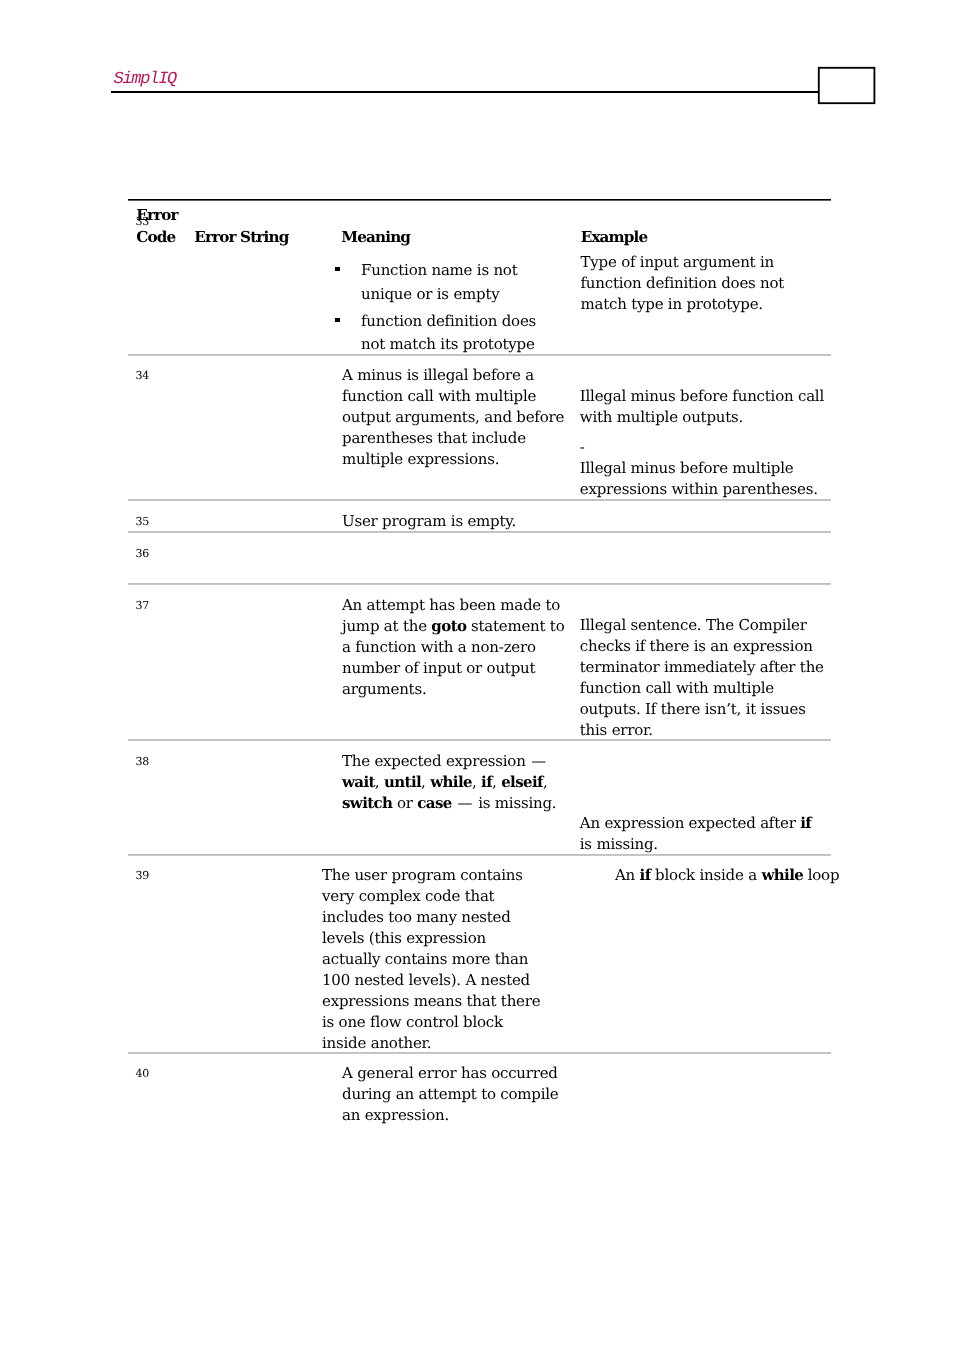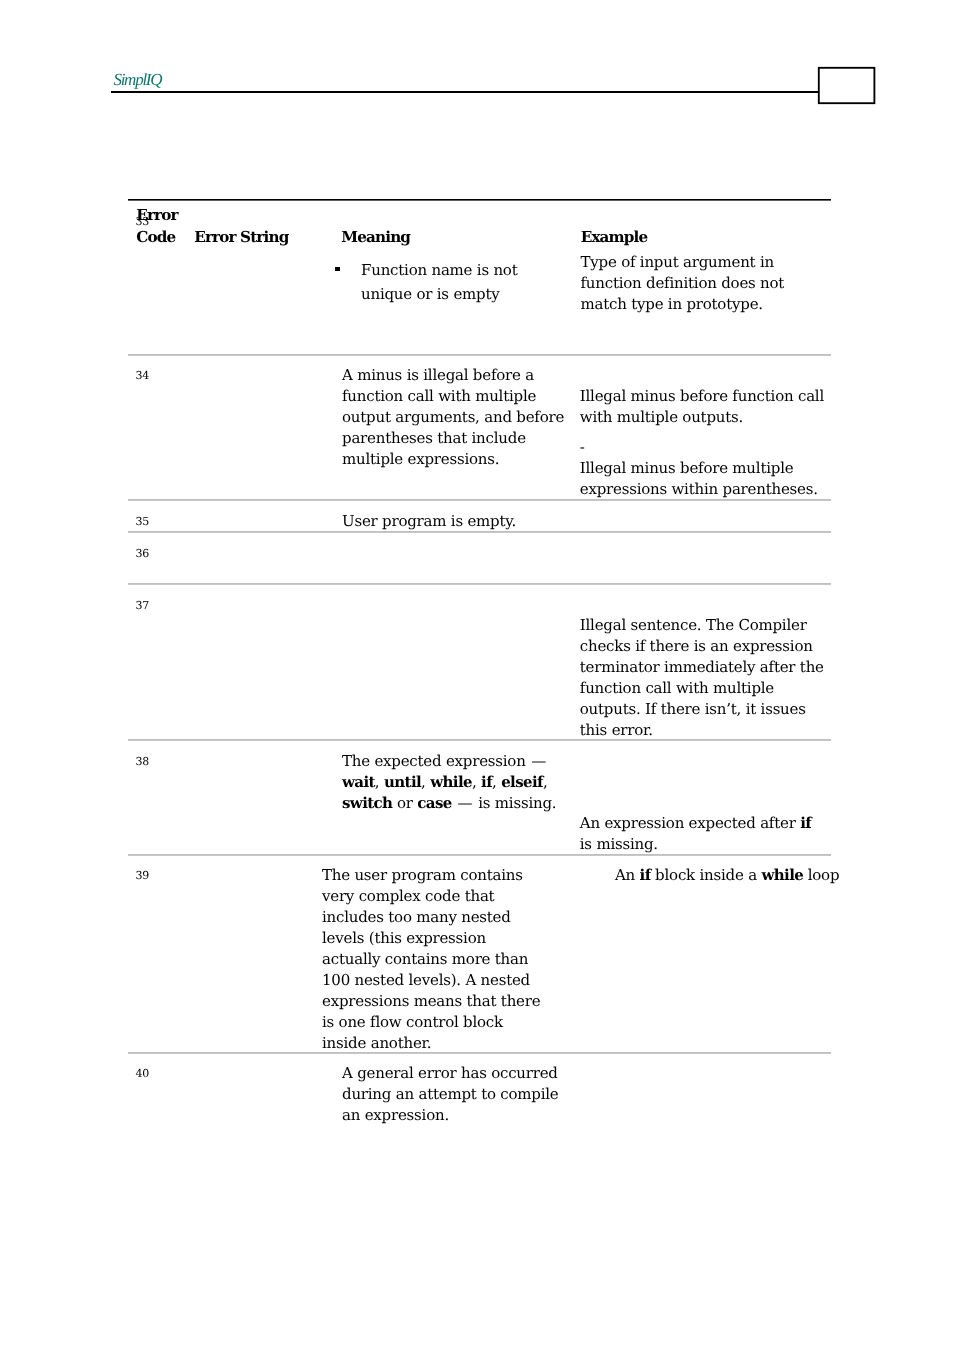--- a/index.html
+++ b/index.html
@@ -4,22 +4,22 @@
 <title>SimplIQ Error Codes</title>
 <style>
   html,body{margin:0;padding:0;background:#ffffff;}
   body{width:954px;height:1351px;position:relative;overflow:hidden;
        font-family:"DejaVu Serif",serif;color:#000;
        -webkit-font-smoothing:antialiased;text-rendering:geometricPrecision;}
   .page{position:absolute;left:0;top:0;width:954px;height:1351px;background:#fff;}
 
   
   .hdr-title{position:absolute;left:113.4px;top:70px;
-      font-family:Liberation Serif, serif;font-style:italic;font-size:17px;
-      letter-spacing:-1.25px;line-height:20px;white-space:nowrap;color:#0f766e;}
+      font-family:Liberation Mono, monospace;font-style:italic;font-size:17px;
+      letter-spacing:-1.25px;line-height:20px;white-space:nowrap;color:#be185d;}
   .hdr-rule{position:absolute;left:110.9px;top:90.6px;width:708px;height:2.6px;
       background:linear-gradient(to bottom,#595959 0%,#000 18%,#000 84%,#a0a0a0 100%);}
   .hdr-box{position:absolute;left:816px;top:65px;width:61px;height:41px;}
   .hdr-box svg{display:block;}
   .hdr-box-num{position:absolute;left:0;top:0;width:100%;height:100%;
       display:flex;align-items:center;justify-content:center;
       font-size:15px;line-height:37px;}
 
   
   .tbl{position:absolute;left:0;top:0;width:954px;height:1351px;}
@@ -69,38 +69,40 @@
     <div class="rule-row" style="top:530.70px;"></div>
     <div class="rule-row" style="top:582.70px;"></div>
     <div class="rule-row" style="top:738.70px;"></div>
     <div class="rule-row" style="top:853.50px;"></div>
     <div class="rule-row" style="top:1051.70px;"></div>
 
     <div class="code" style="left:135.4px;top:210.5px;">33</div>
     <div class="cell" style="left:194.2px;top:210.5px;"></div>
     <ul class="bullets" style="left:335px;top:259.4px;width:240px;">
         <li><span class="sq"></span>Function name is not<br>unique or is empty</li>
+        <li><span class="sq"></span>function definition does<br>not match its prototype</li>
       </ul>
     <div class="cell" style="left:580.5px;top:251.6px;width:255px;">Type of input argument in<br>function definition does not<br>match type in prototype.</div>
 
     <div class="code" style="left:135.4px;top:364.6px;">34</div>
     <div class="cell" style="left:194.2px;top:364.6px;"></div>
     <div class="cell" style="left:342px;top:364.6px;width:240px;">A minus is illegal before a<br>function call with multiple<br>output arguments, and before<br>parentheses that include<br>multiple expressions.</div>
     <div class="cell" style="left:579.8px;top:385.5px;width:255px;">Illegal minus before function call<br>with multiple outputs.</div>
     <div class="cell" style="left:579.8px;top:437.3px;width:255px;">-<br>Illegal minus before multiple<br>expressions within parentheses.</div>
 
     <div class="code" style="left:135.4px;top:510.8px;">35</div>
     <div class="cell" style="left:194.2px;top:510.8px;"></div>
     <div class="cell" style="left:342px;top:510.8px;width:240px;">User program is empty.</div>
 
     <div class="code" style="left:135.4px;top:542.9px;">36</div>
     <div class="cell" style="left:194.2px;top:542.9px;"></div>
 
     <div class="code" style="left:135.4px;top:594.6px;">37</div>
     <div class="cell" style="left:194.2px;top:594.6px;"></div>
+    <div class="cell" style="left:342px;top:594.6px;width:240px;">An attempt has been made to<br>jump at the <b>goto</b> statement to<br>a function with a non-zero<br>number of input or output<br>arguments.</div>
     <div class="cell" style="left:579.8px;top:614.5px;width:258px;">Illegal sentence. The Compiler<br>checks if there is an expression<br>terminator immediately after the<br>function call with multiple<br>outputs. If there isn’t, it issues<br>this error.</div>
 
     <div class="code" style="left:135.4px;top:750.6px;">38</div>
     <div class="cell" style="left:194.2px;top:750.6px;"></div>
     <div class="cell" style="left:342px;top:750.6px;width:240px;">The expected expression <span class="emdash">—</span><br><b>wait</b>, <b>until</b>, <b>while</b>, <b>if</b>, <b>elseif</b>,<br><b>switch</b> or <b>case</b> <span class="emdash">—</span> is missing.</div>
     <div class="cell" style="left:579.8px;top:813.1px;width:255px;">An expression expected after <b>if</b><br>is missing.</div>
 
     <div class="code" style="left:135.4px;top:865.2px;">39</div>
     <div class="cell" style="left:194.2px;top:865.2px;"></div>
     <div class="cell" style="left:322px;top:865.2px;width:240px;">The user program contains<br>very complex code that<br>includes too many nested<br>levels (this expression<br>actually contains more than<br>100 nested levels). A nested<br>expressions means that there<br>is one flow control block<br>inside another.</div>

